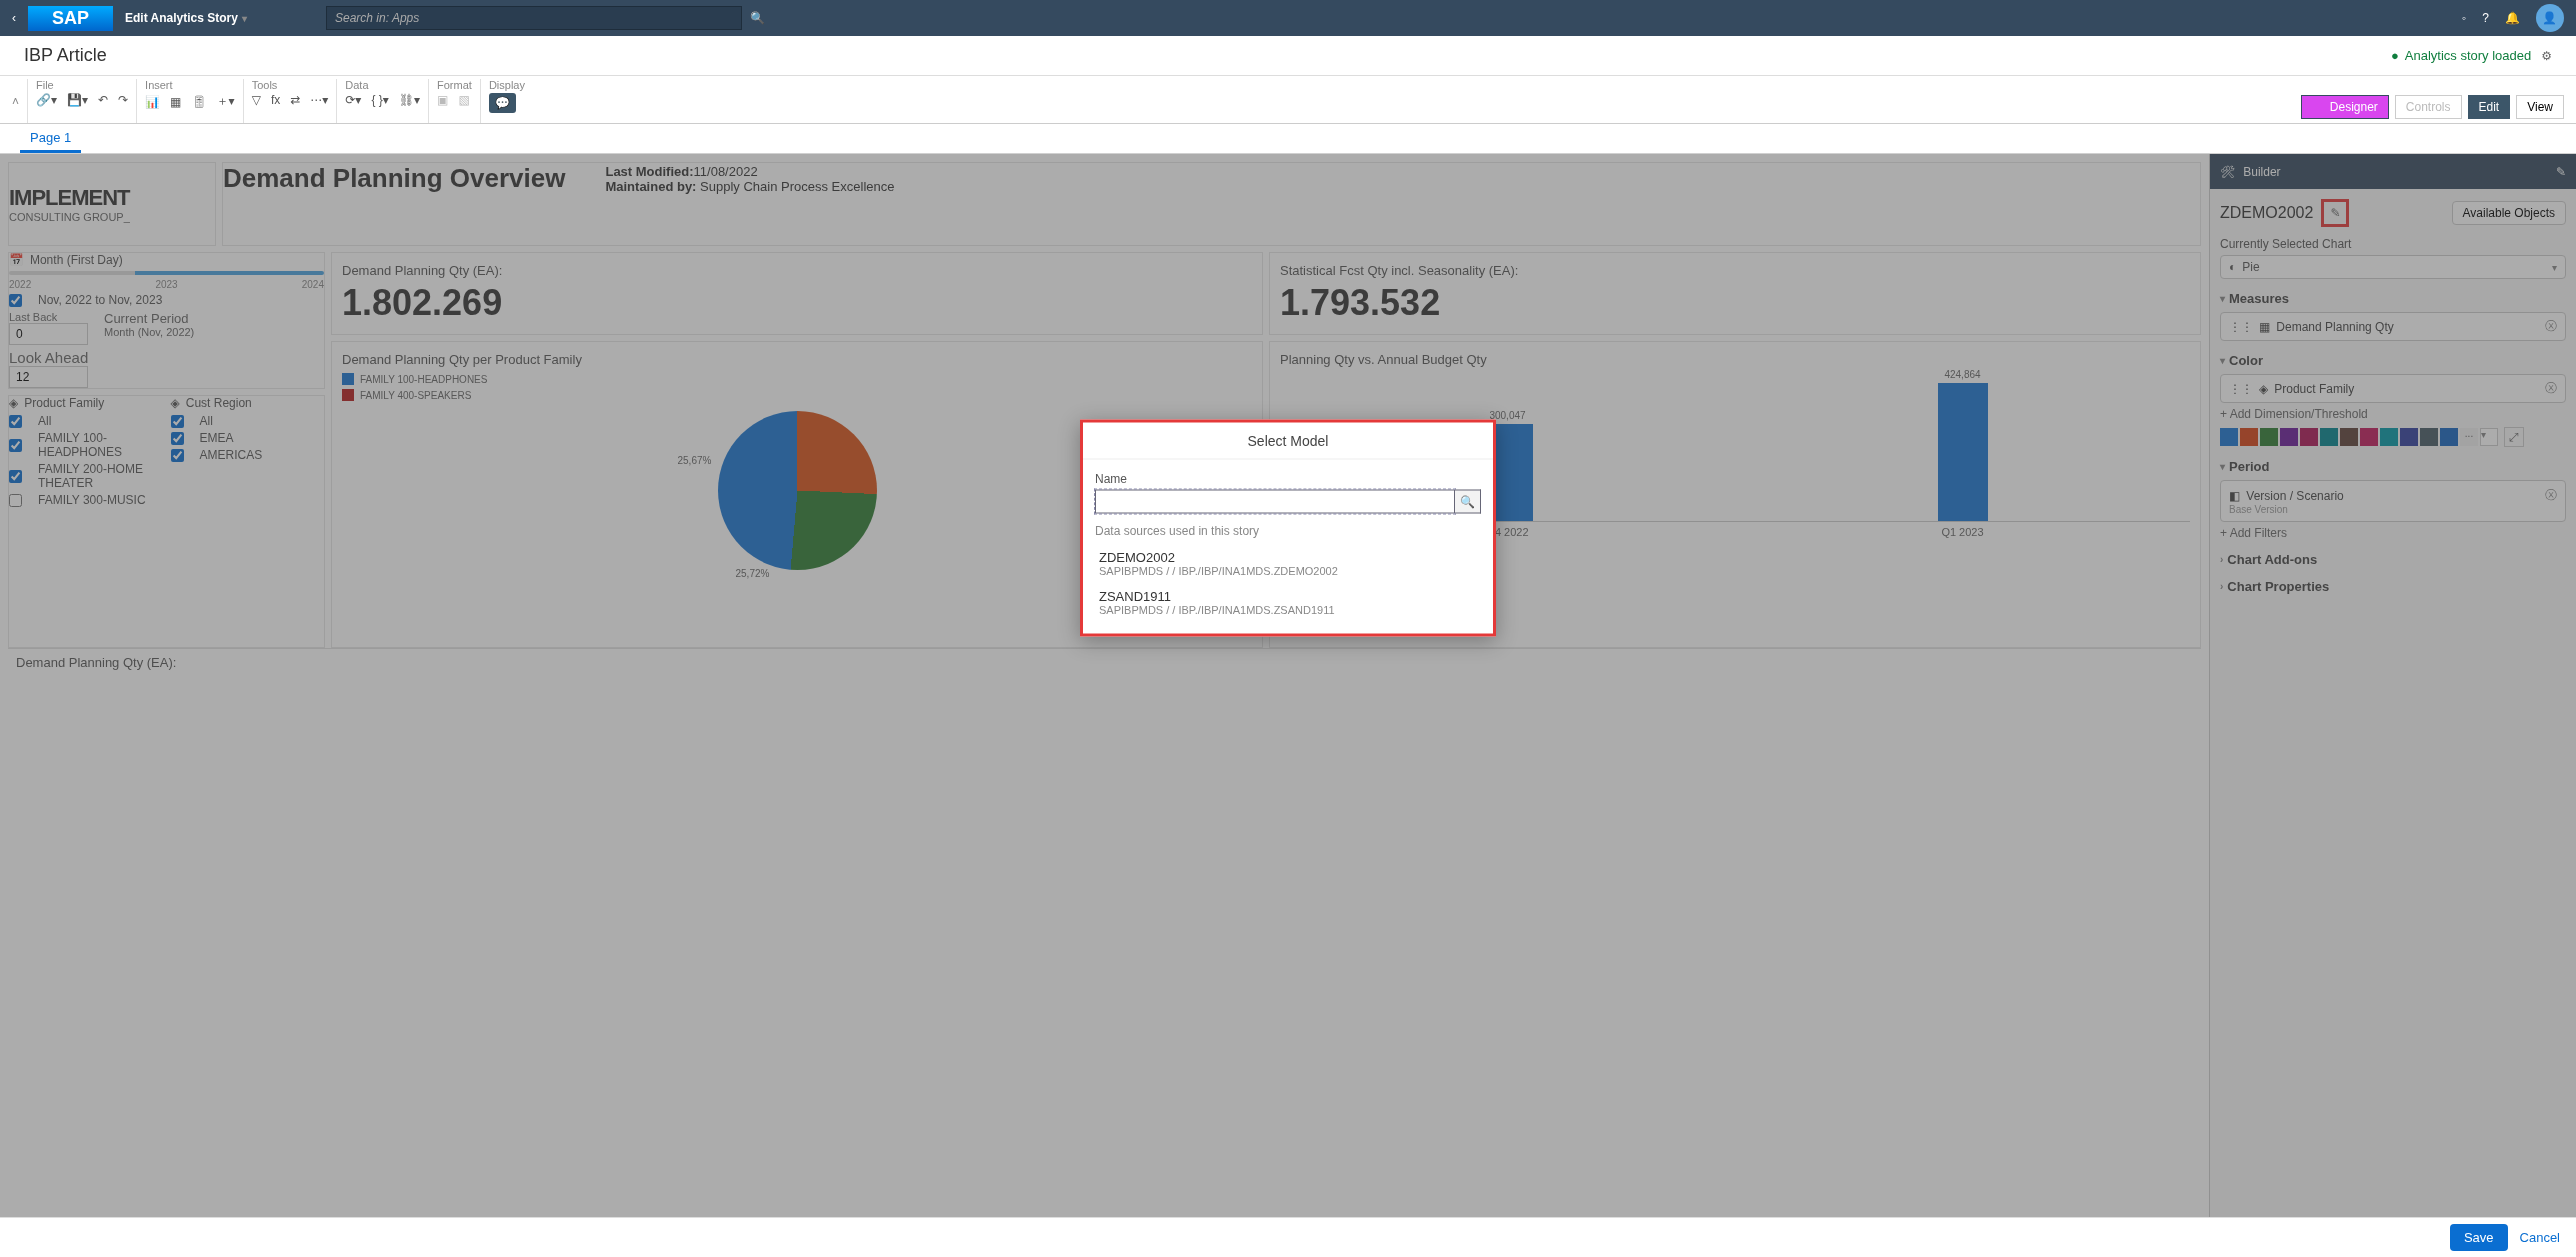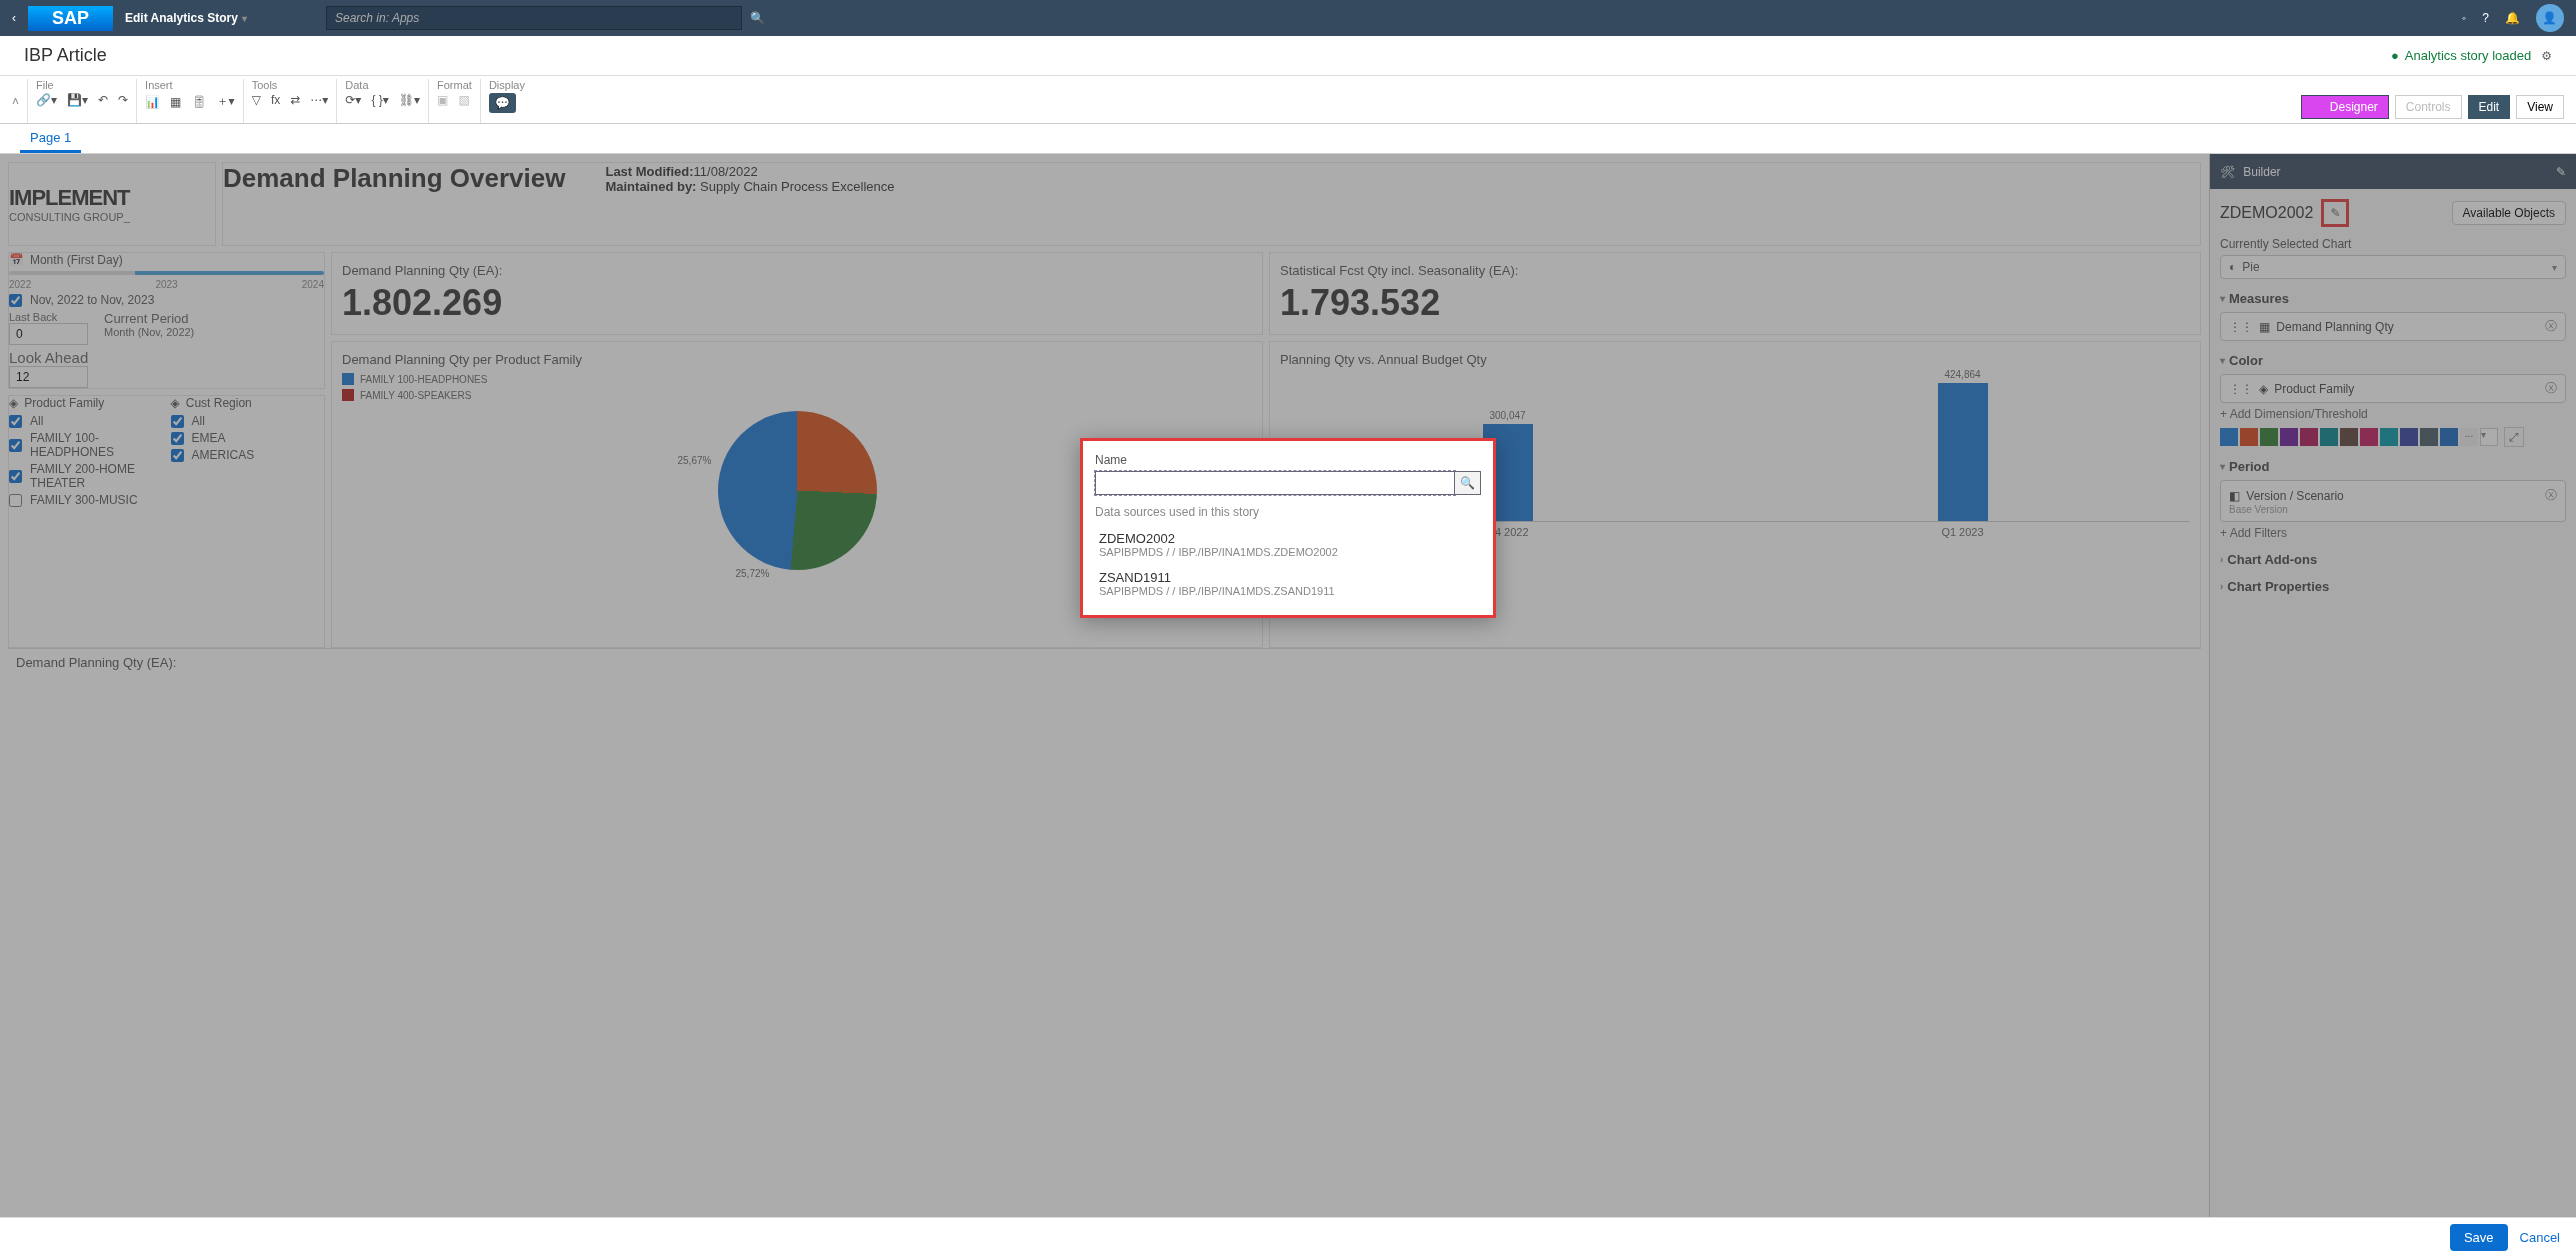--- a/index.html
+++ b/index.html
@@ -62,21 +62,21 @@
   .kpi { flex: 1; padding: 10px; }
   .kpi-label { font-size: 13px; color: #555; margin-bottom: 4px; }
   .kpi-val { font-size: 36px; font-weight: bold; color: #333; }
   .charts-row { display: flex; gap: 6px; flex: 1; }
   .chart { flex: 1; padding: 10px; overflow: hidden; }
   .chart-title { font-size: 13px; color: #555; margin-bottom: 6px; }
 
   .small-label { font-size: 12px; color: #555; margin-bottom: 4px; display: flex; align-items: center; gap: 6px; }
   .slider-box { height: 24px; background: linear-gradient(to right, #ddd 0%, #ddd 40%, #4aa3e0 40%, #4aa3e0 100%); position: relative; margin: 4px 0; border-radius: 2px; height:4px; }
   .slider-ticks { display: flex; justify-content: space-between; font-size: 10px; color: #888; }
-  .chk-row { display: flex; align-items: center; gap: 8px; font-size: 12px; color: #555; margin: 3px 0; }
+  .chk-row { display: flex; align-items: center; gap: 16px; font-size: 12px; color: #555; margin: 3px 0; }
   .chk-row input { accent-color: #0a6ed1; }
   .input-small { width: 79px; border: 1px solid #ccc; padding: 3px 6px; font-size: 12px; }
 
   .filter-side-row { display: flex; gap: 8px; }
   .filter-col { flex: 1; }
 
   
   .pie-wrap { display: flex; flex-direction: column; align-items: flex-start; gap: 4px; }
   .legend-item { display: flex; align-items: center; gap: 6px; font-size: 10px; color: #666; }
   .legend-sw { width: 12px; height: 12px; }
@@ -468,20 +468,21 @@
         </div>
       <div class="panel-sec-hdr">
           <span class="chev">›</span>
           <span>Chart Properties</span>
         </div>
     </div>
   </div>
 </div>
 
 <div class="modal">
+  <div class="modal-hdr">Select Model</div>
   <div class="modal-body">
     <label>Name</label>
     <div class="modal-search">
       <input type="text" style="">
       <span class="sbtn">🔍</span>
     </div>
     <div class="modal-group-hdr">Data sources used in this story</div>
     <div class="modal-item">
       <div class="nm">ZDEMO2002</div>
       <div class="pth">SAPIBPMDS /  / IBP./IBP/INA1MDS.ZDEMO2002</div>

